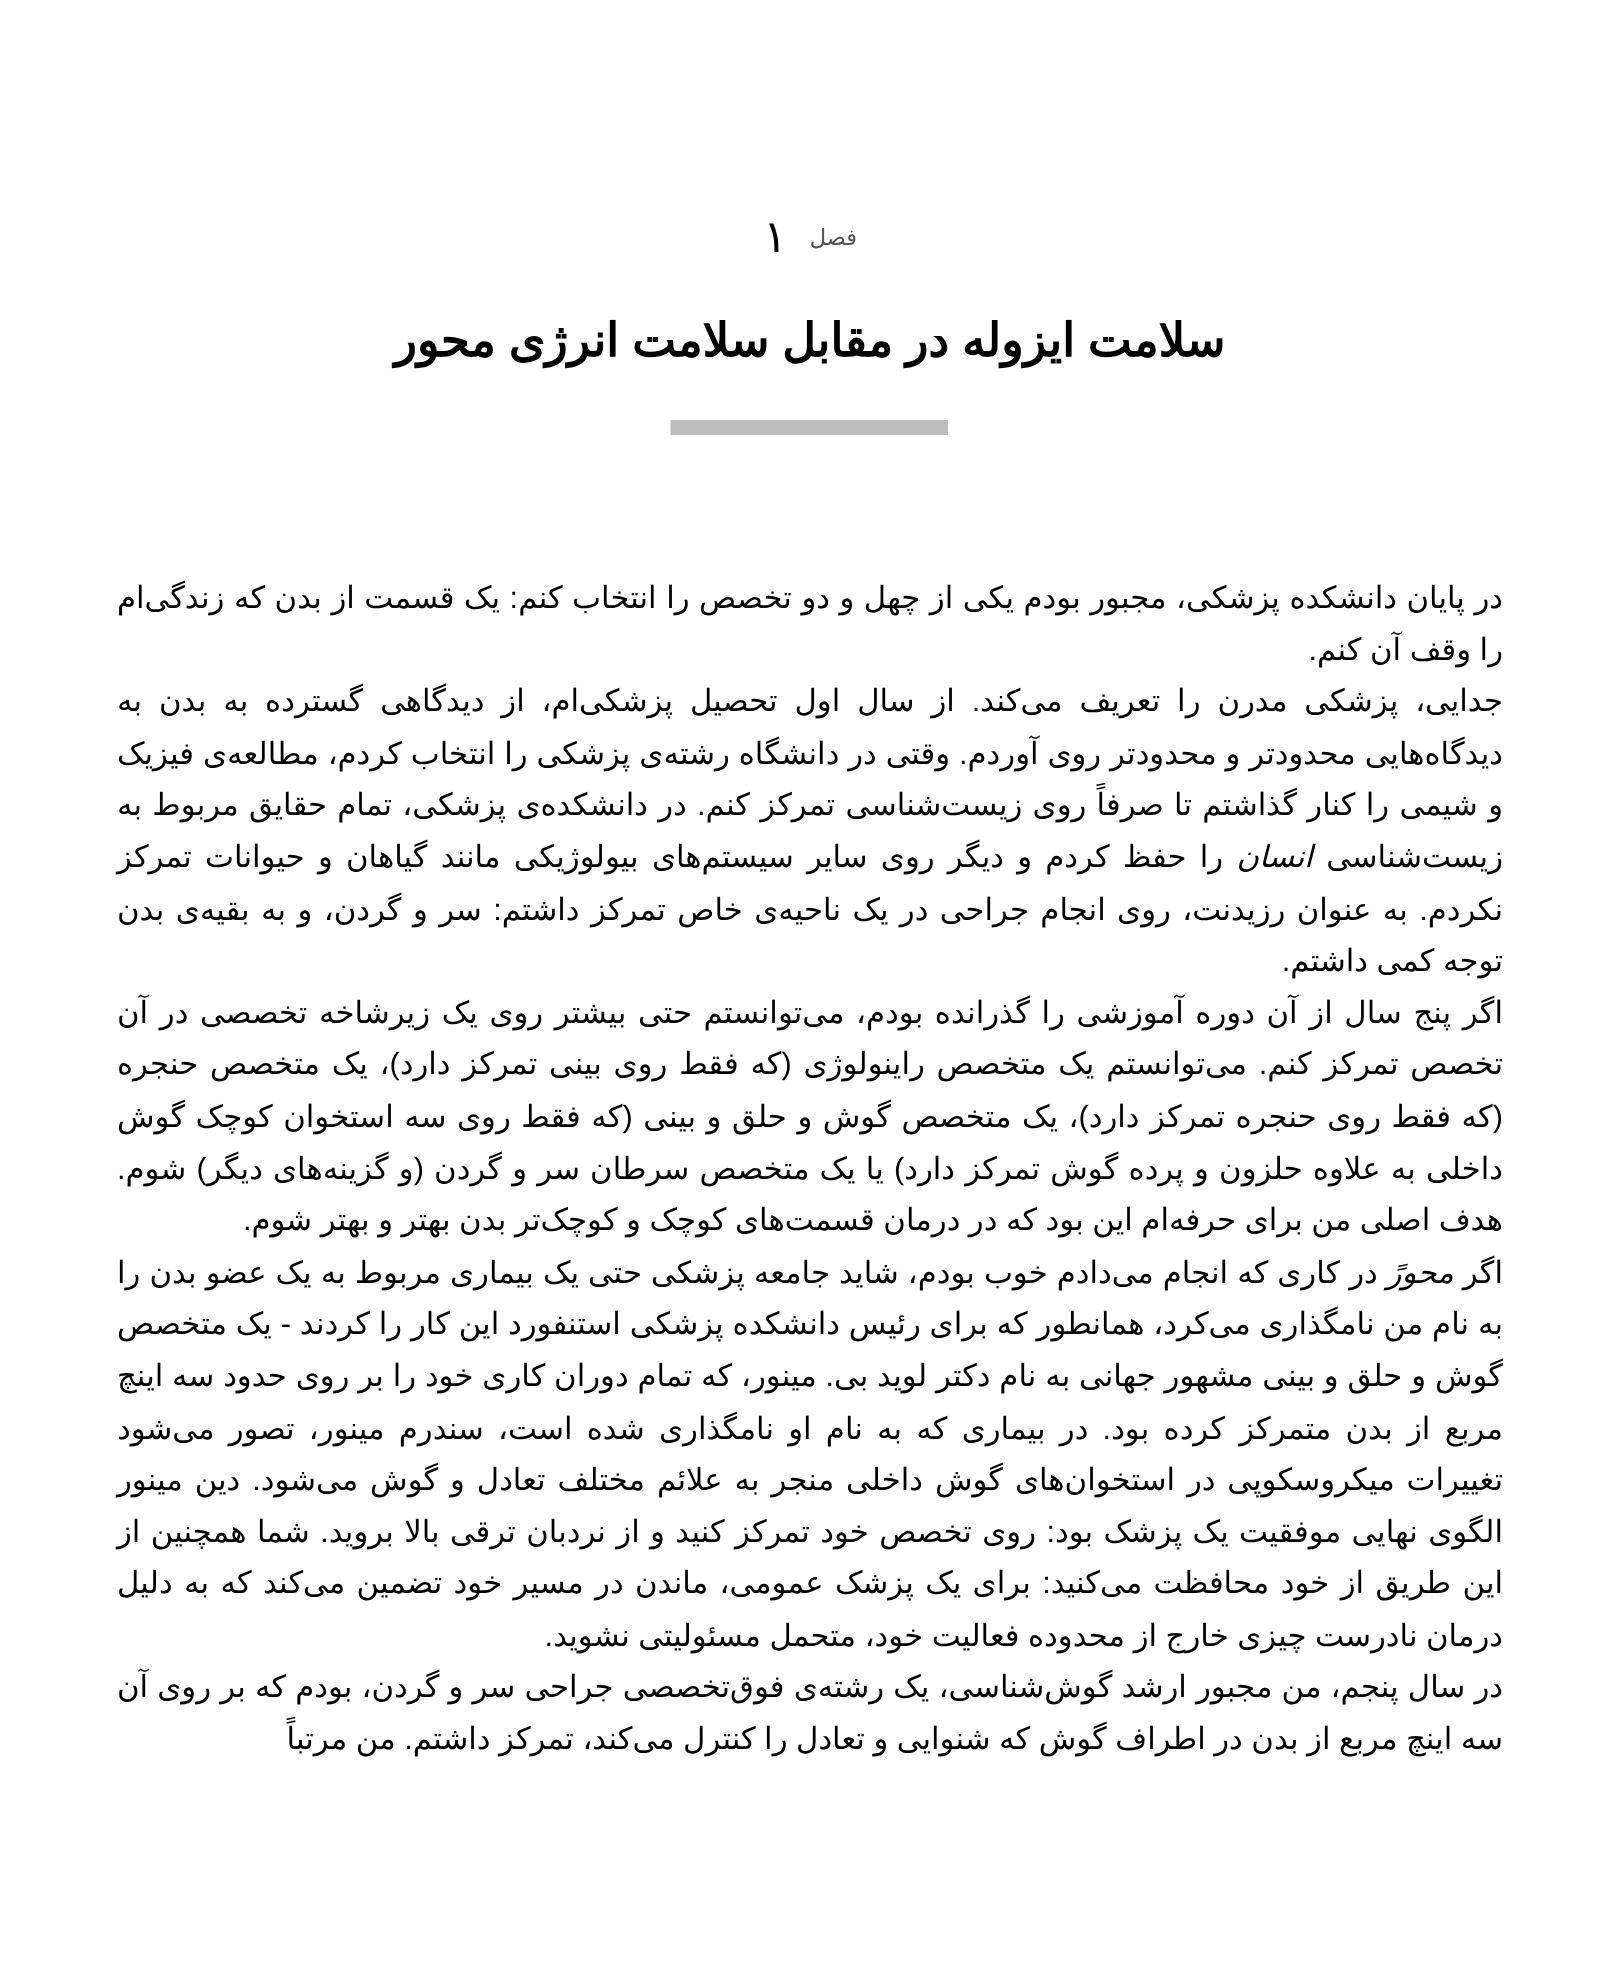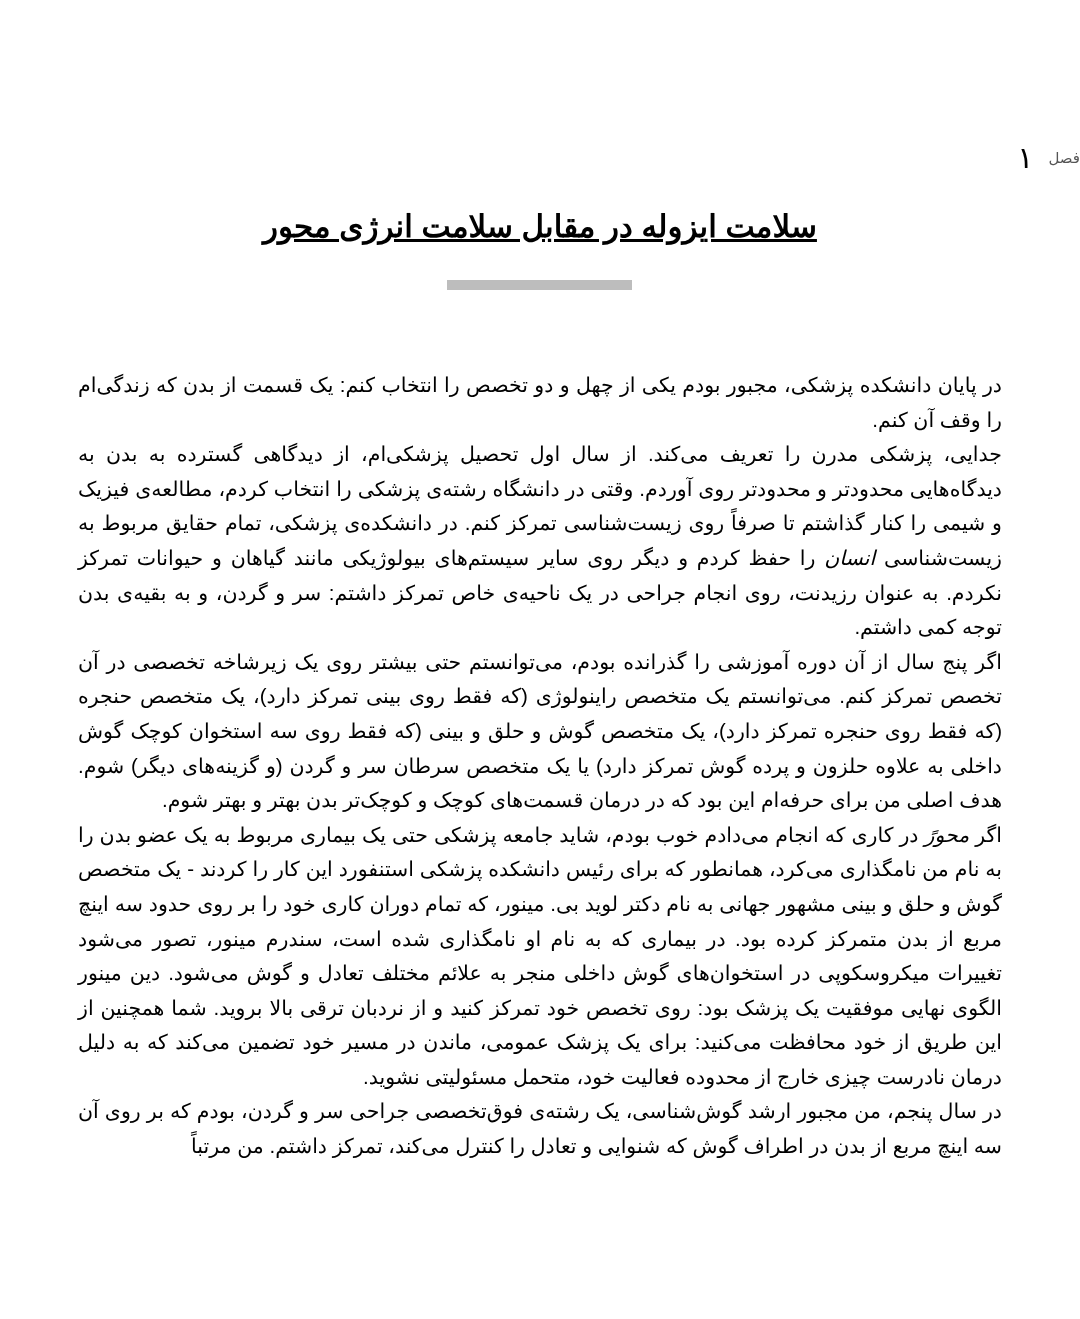--- a/index.html
+++ b/index.html
@@ -19,21 +19,21 @@
       position: absolute;
       left: 0; top: 0;
       width: 1080px;
       height: 1319px;
     }
     .chapter-label {
       position: absolute;
       top: 140px;
       left: 0;
       width: 1080px;
-      text-align: right;
+      text-align: center;
       direction: rtl;
     }
     .chapter-label .word {
       font-size: 15px;
       color: #555;
       vertical-align: middle;
     }
     .chapter-label .num {
       font-size: 30px;
       color: #000;
@@ -46,33 +46,32 @@
       top: 208px;
       left: 0;
       width: 1080px;
       text-align: center;
       direction: rtl;
       font-family: "Liberation Sans", sans-serif;
       font-weight: bold;
       font-size: 31px;
       color: #000;
       margin: 0;
-      text-decoration: underline;
     }
     .title-rule {
       position: absolute;
       top: 280px;
       left: 447px;
       width: 185px;
       height: 10px;
       background: #bdbdbd;
     }
     .body-text {
       position: absolute;
-      top: 368px;
+      top: 382px;
       left: 78px;
       width: 924px;
       direction: rtl;
       text-align: justify;
       font-family: "Liberation Sans", sans-serif;
       font-size: 20.5px;
       line-height: 34.6px;
       color: #000;
     }
     .body-text p {

